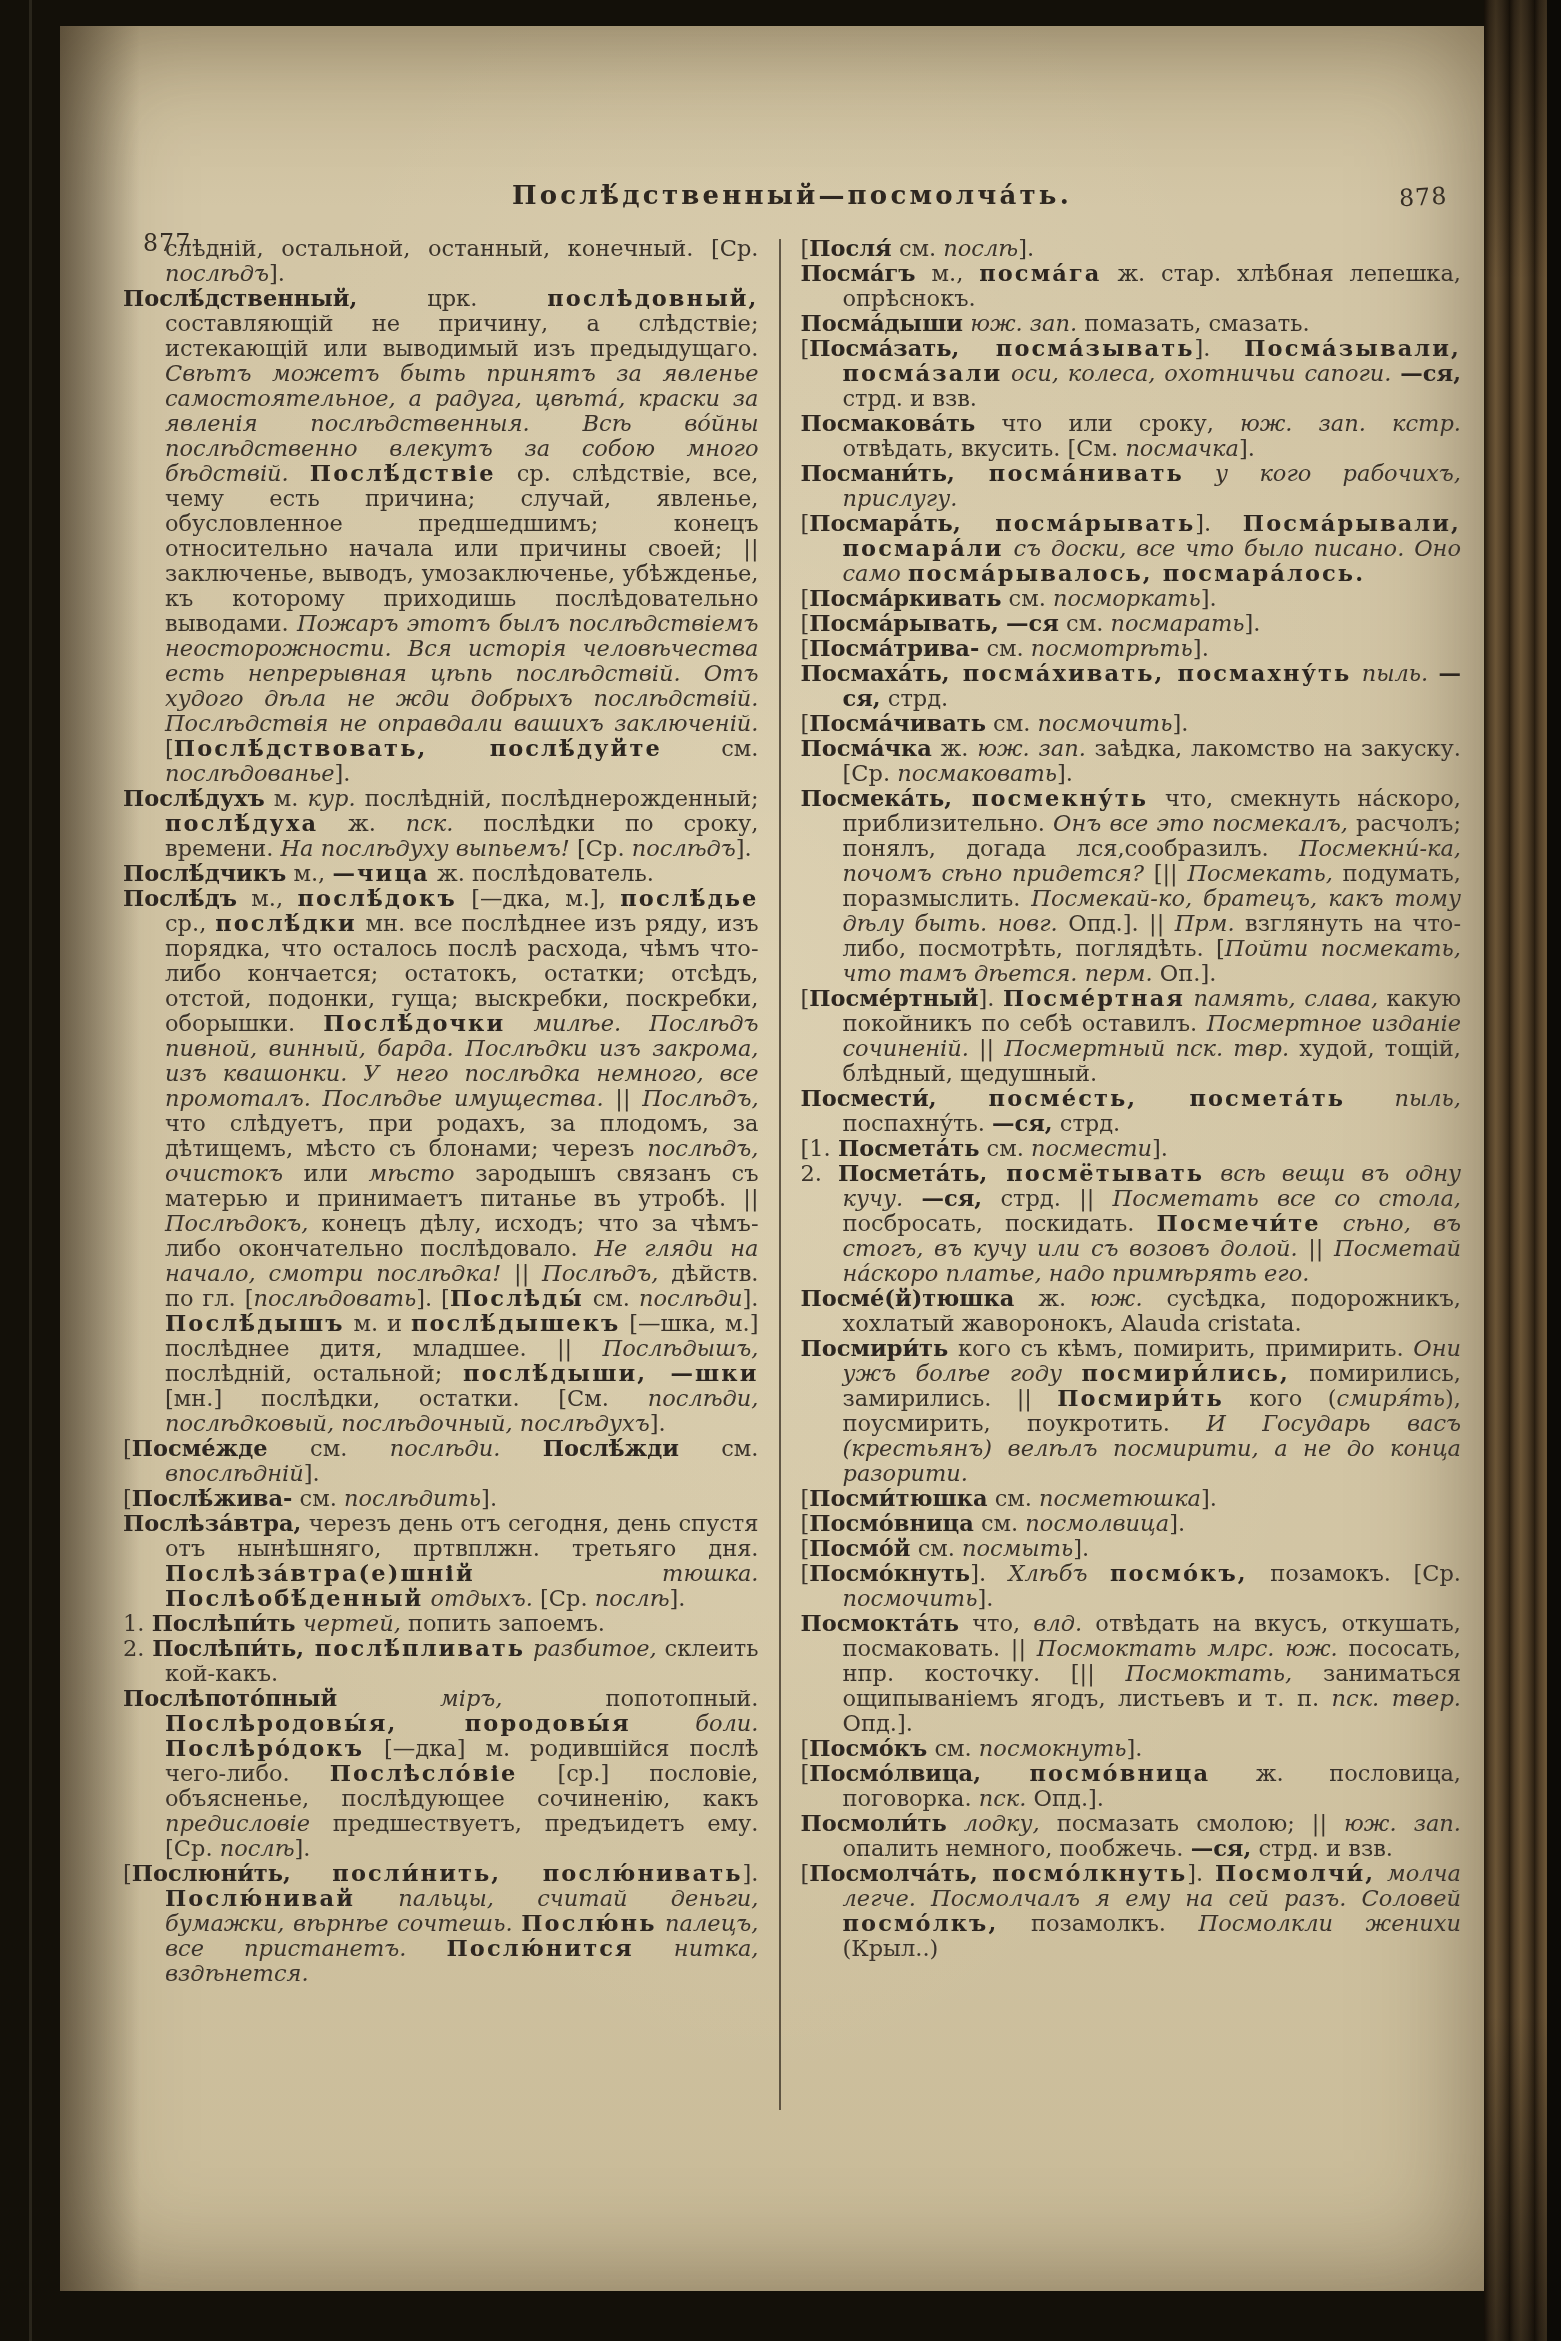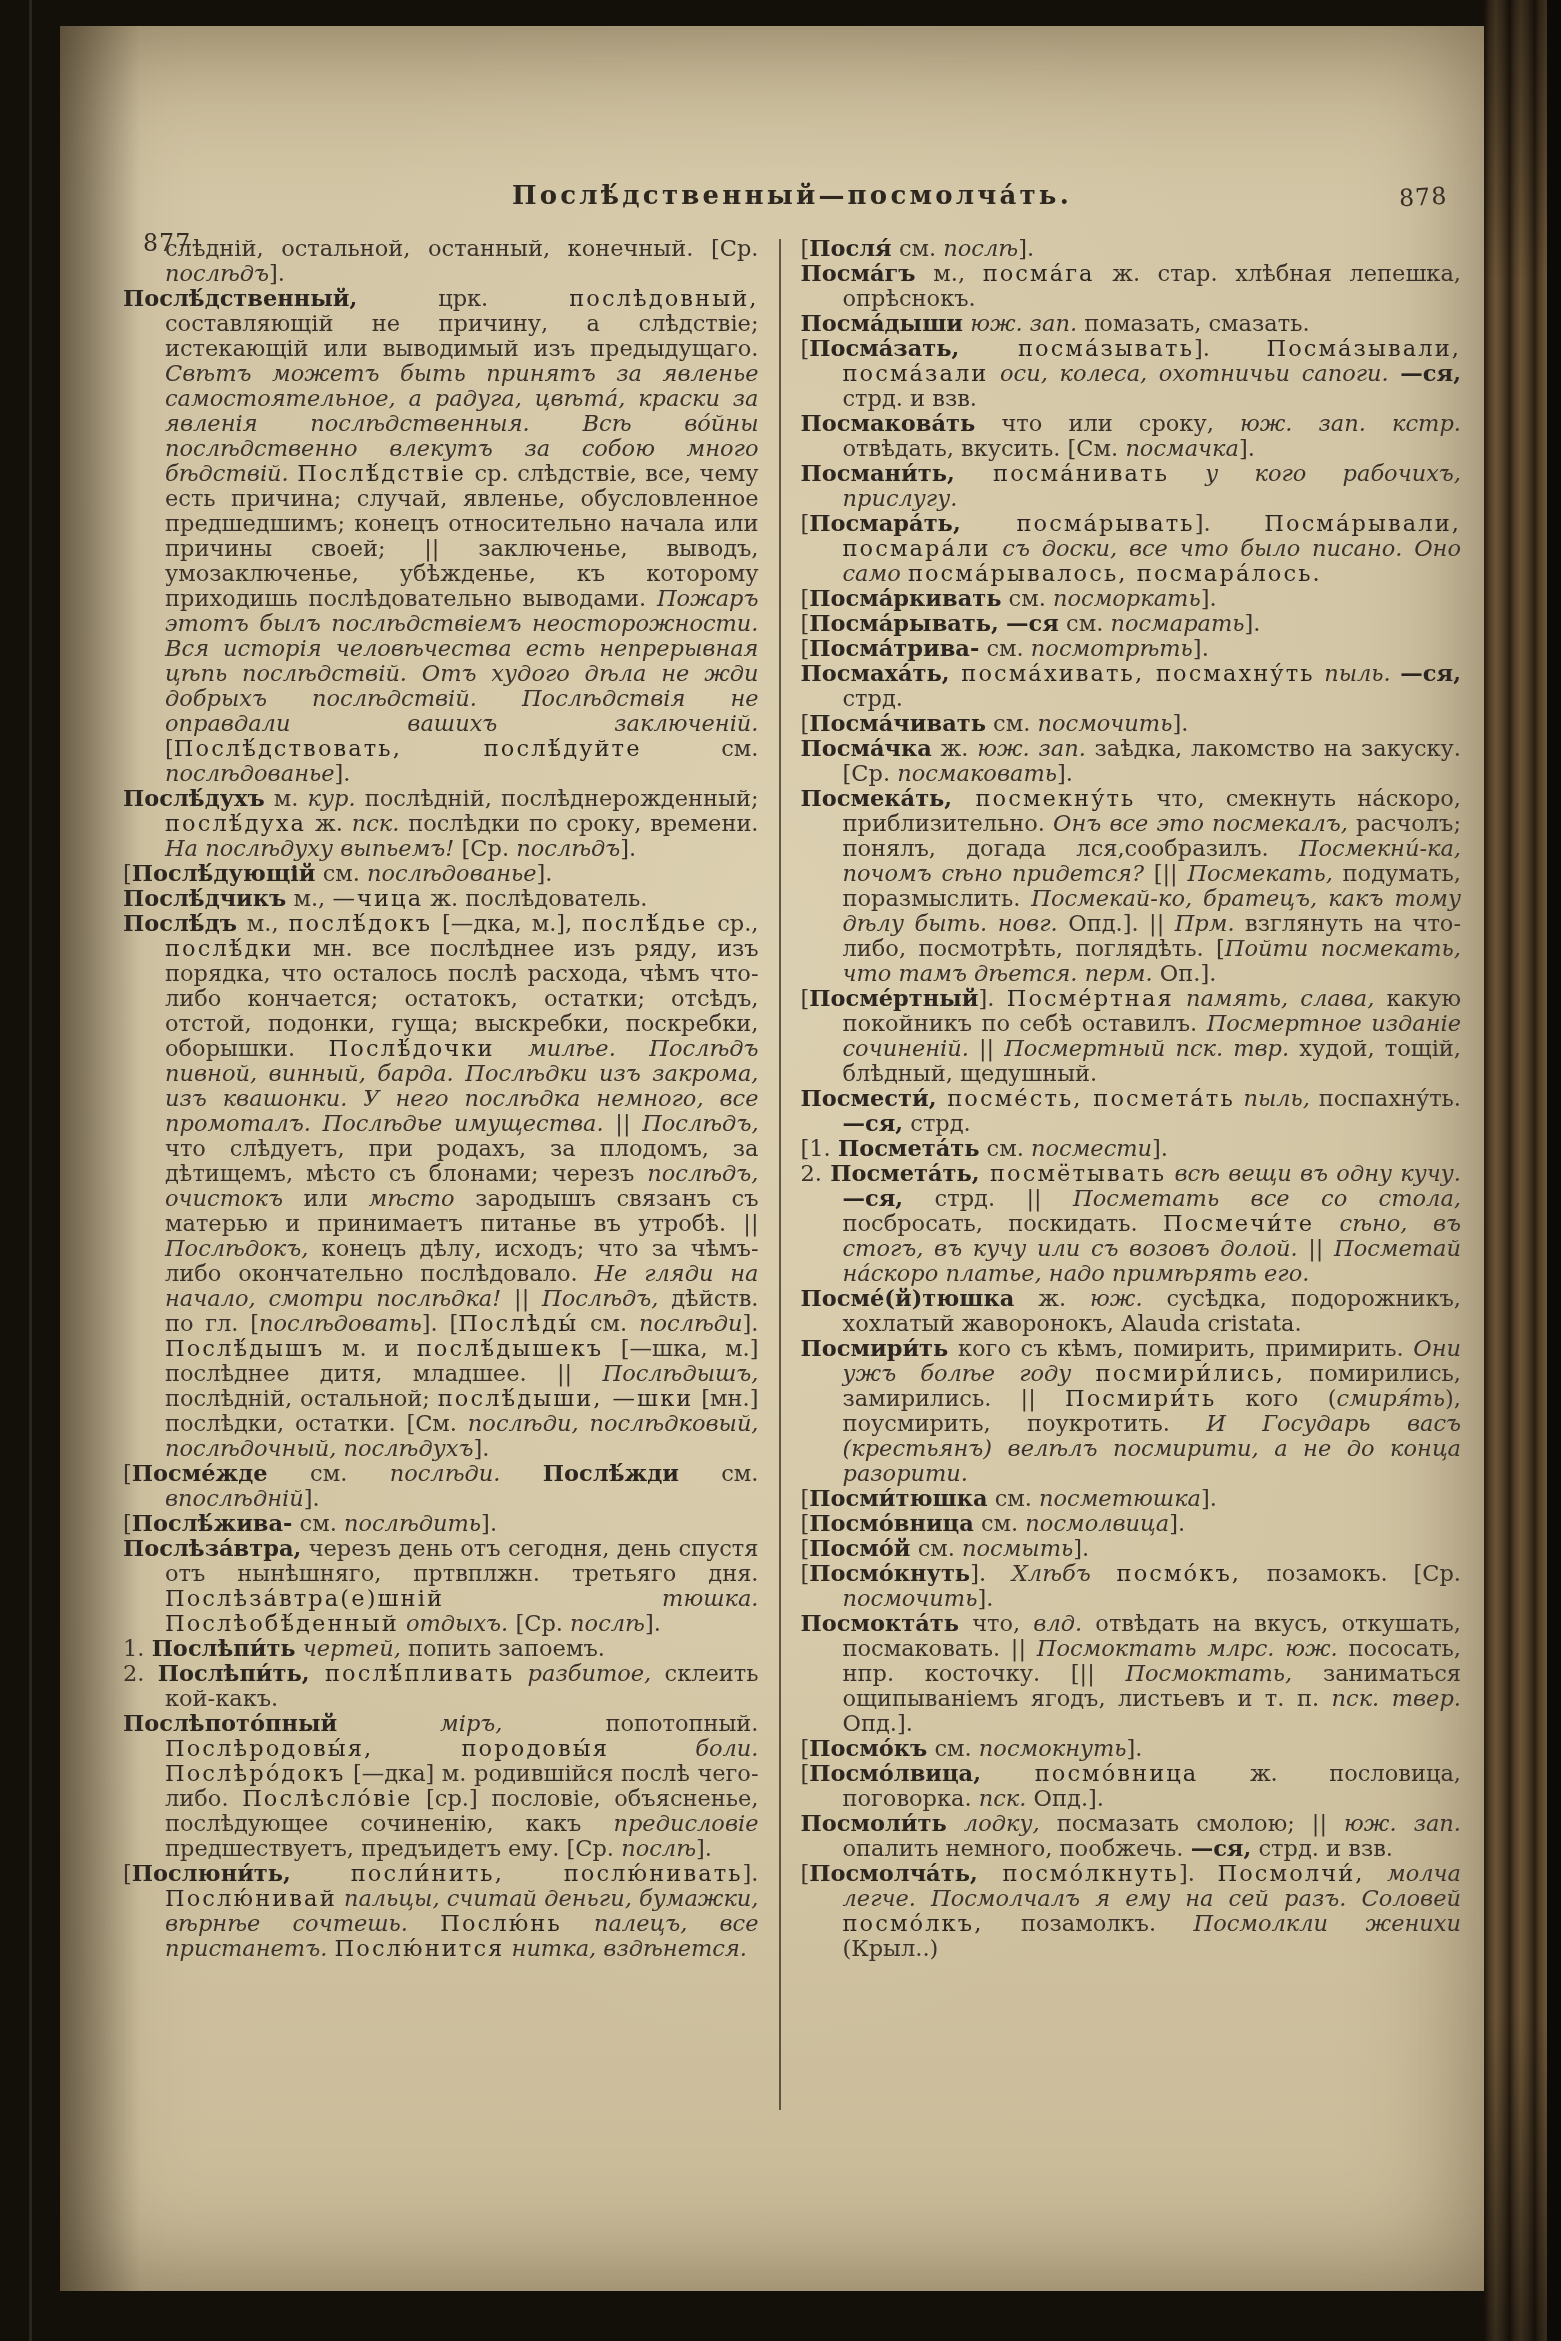--- a/index.html
+++ b/index.html
@@ -40,21 +40,21 @@
     position:absolute;left:63px;top:210px;width:1338px;
     display:flex;align-items:flex-start;
     color:#3b332b;font-size:22.5px;line-height:25px;text-align:justify;
   }
   .col{width:636px;}
   .col.right{width:661px;}
   .divider{width:1.6px;height:1871px;background:rgba(58,48,36,.75);margin:3.2px 20px 0 20.4px;}
   .entry{margin:0;padding-left:42px;text-indent:-42px;}
   .entry.cont{text-indent:0;}
   .bw{font-weight:bold;color:#2d2620;}
-  .sp{font-weight:normal;color:#2d2620;letter-spacing:2.1px;}
+  .sp{font-weight:bold;color:#2d2620;letter-spacing:2.1px;}
   .it{font-style:italic;}
 </style>
 </head>
 <body>
 
 <div class="scan-line"></div>
 
 <div class="page">
   <div class="binding-shadow"></div>
 
@@ -62,21 +62,20 @@
     <div class="pgnum left">877</div>
     <div class="runtitle">Послѣ́дственный—посмолча́ть.</div>
     <div class="pgnum right">878</div>
   </div>
 
   <div class="columns">
     <div class="col left">
         <p class="entry cont"><span>слѣдній, остальной, останный, конечный. [Ср. </span><span class="it">послѣдъ</span><span>].</span></p>
         <p class="entry"><span class="bw">Послѣ́дственный,</span><span> црк. </span><span class="sp">послѣдовный,</span><span> составляющій не причину, а слѣдствіе; истекающій или выводимый изъ предыдущаго. </span><span class="it">Свѣтъ можетъ быть принятъ за явленье самостоятельное, а радуга, цвѣта́, краски за явленія послѣдственныя. Всѣ во́йны послѣдственно влекутъ за собою много бѣдствій. </span><span class="sp">Послѣ́дствіе</span><span> ср. слѣдствіе, все, чему есть причина; случай, явленье, обусловленное предшедшимъ; конецъ относительно начала или причины своей; || заключенье, выводъ, умозаключенье, убѣжденье, къ которому приходишь послѣдовательно выводами. </span><span class="it">Пожаръ этотъ былъ послѣдствіемъ неосторожности. Вся исторія человѣчества есть непрерывная цѣпь послѣдствій. Отъ худого дѣла не жди добрыхъ послѣдствій. Послѣдствія не оправдали вашихъ заключеній.</span><span> [</span><span class="sp">Послѣ́дствовать, послѣ́дуйте</span><span> см. </span><span class="it">послѣдованье</span><span>].</span></p>
         <p class="entry"><span class="bw">Послѣ́духъ</span><span> м. </span><span class="it">кур.</span><span> послѣдній, послѣднерожденный; </span><span class="sp">послѣ́духа</span><span> ж. </span><span class="it">пск.</span><span> послѣдки по сроку, времени. </span><span class="it">На послѣдуху выпьемъ!</span><span> [Ср. </span><span class="it">послѣдъ</span><span>].</span></p>
-        <p class="entry"><span>[</span><span class="bw">Послѣ́дующій</span><span> см. </span><span class="it">послѣдованье</span><span>].</span></p>
         <p class="entry"><span class="bw">Послѣ́дчикъ</span><span> м., </span><span class="sp">—чица</span><span> ж. послѣдователь.</span></p>
         <p class="entry"><span class="bw">Послѣ́дъ</span><span> м., </span><span class="sp">послѣ́докъ</span><span> [—дка, м.], </span><span class="sp">послѣ́дье</span><span> ср., </span><span class="sp">послѣ́дки</span><span> мн. все послѣднее изъ ряду, изъ порядка, что осталось послѣ расхода, чѣмъ что-либо кончается; остатокъ, остатки; отсѣдъ, отстой, подонки, гуща; выскребки, поскребки, оборышки. </span><span class="sp">Послѣ́дочки</span><span class="it"> милѣе. Послѣдъ пивной, винный, барда. Послѣдки изъ закрома, изъ квашонки. У него послѣдка немного, все промоталъ. Послѣдье имущества.</span><span> || </span><span class="it">Послѣдъ,</span><span> что слѣдуетъ, при родахъ, за плодомъ, за дѣтищемъ, мѣсто съ блонами; черезъ </span><span class="it">послѣдъ, очистокъ</span><span> или </span><span class="it">мѣсто</span><span> зародышъ связанъ съ матерью и принимаетъ питанье въ утробѣ. || </span><span class="it">Послѣдокъ,</span><span> конецъ дѣлу, исходъ; что за чѣмъ-либо окончательно послѣдовало. </span><span class="it">Не гляди на начало, смотри послѣдка!</span><span> || </span><span class="it">Послѣдъ,</span><span> дѣйств. по гл. [</span><span class="it">послѣдовать</span><span>]. [</span><span class="sp">Послѣды́</span><span> см. </span><span class="it">послѣди</span><span>]. </span><span class="sp">Послѣ́дышъ</span><span> м. и </span><span class="sp">послѣ́дышекъ</span><span> [—шка, м.] послѣднее дитя, младшее. || </span><span class="it">Послѣдышъ,</span><span> послѣдній, остальной; </span><span class="sp">послѣ́дыши, —шки</span><span> [мн.] послѣдки, остатки. [См. </span><span class="it">послѣди, послѣдковый, послѣдочный, послѣдухъ</span><span>].</span></p>
         <p class="entry"><span>[</span><span class="bw">Посме́жде</span><span> см. </span><span class="it">послѣди.</span><span> </span><span class="bw">Послѣ́жди</span><span> см. </span><span class="it">впослѣдній</span><span>].</span></p>
         <p class="entry"><span>[</span><span class="bw">Послѣ́жива-</span><span> см. </span><span class="it">послѣдить</span><span>].</span></p>
         <p class="entry"><span class="bw">Послѣза́втра,</span><span> черезъ день отъ сегодня, день спустя отъ нынѣшняго, пртвплжн. третьяго дня. </span><span class="sp">Послѣза́втра(е)шній</span><span class="it"> тюшка.</span><span> </span><span class="sp">Послѣобѣ́денный</span><span class="it"> отдыхъ.</span><span> [Ср. </span><span class="it">послѣ</span><span>].</span></p>
         <p class="entry"><span>1. </span><span class="bw">Послѣпи́ть</span><span class="it"> чертей,</span><span> попить запоемъ.</span></p>
         <p class="entry"><span>2. </span><span class="bw">Послѣпи́ть,</span><span class="sp"> послѣ́пливать</span><span class="it"> разбитое,</span><span> склеить кой-какъ.</span></p>
         <p class="entry"><span class="bw">Послѣпото́пный</span><span class="it"> міръ,</span><span> попотопный. </span><span class="sp">Послѣродовы́я, породовы́я</span><span class="it"> боли.</span><span> </span><span class="sp">Послѣро́докъ</span><span> [—дка] м. родившійся послѣ чего-либо. </span><span class="sp">Послѣсло́віе</span><span> [ср.] пословіе, объясненье, послѣдующее сочиненію, какъ </span><span class="it">предисловіе</span><span> предшествуетъ, предъидетъ ему. [Ср. </span><span class="it">послѣ</span><span>].</span></p>
         <p class="entry"><span>[</span><span class="bw">Послюни́ть,</span><span class="sp"> посли́нить, послю́нивать</span><span>]. </span><span class="sp">Послю́нивай</span><span class="it"> пальцы, считай деньги, бумажки, вѣрнѣе сочтешь.</span><span> </span><span class="sp">Послю́нь</span><span class="it"> палецъ, все пристанетъ.</span><span> </span><span class="sp">Послю́нится</span><span class="it"> нитка, вздѣнется.</span></p>
       </div>

